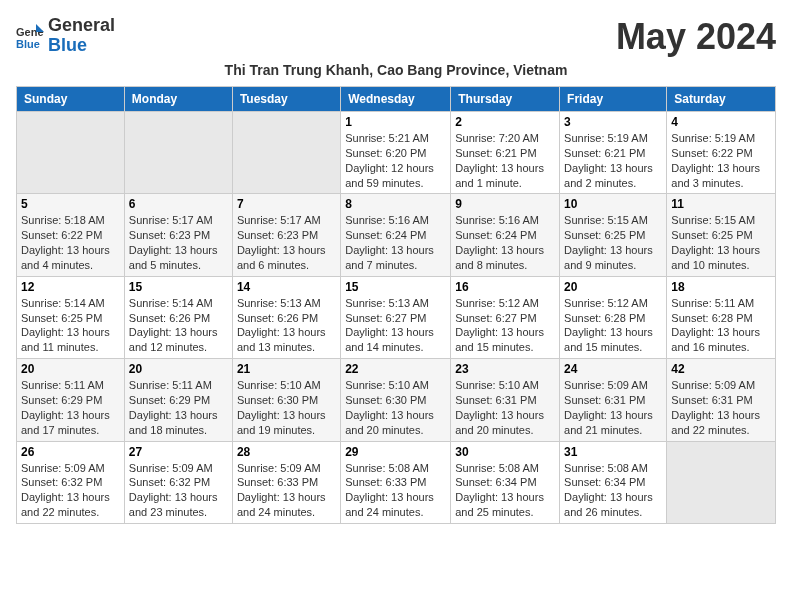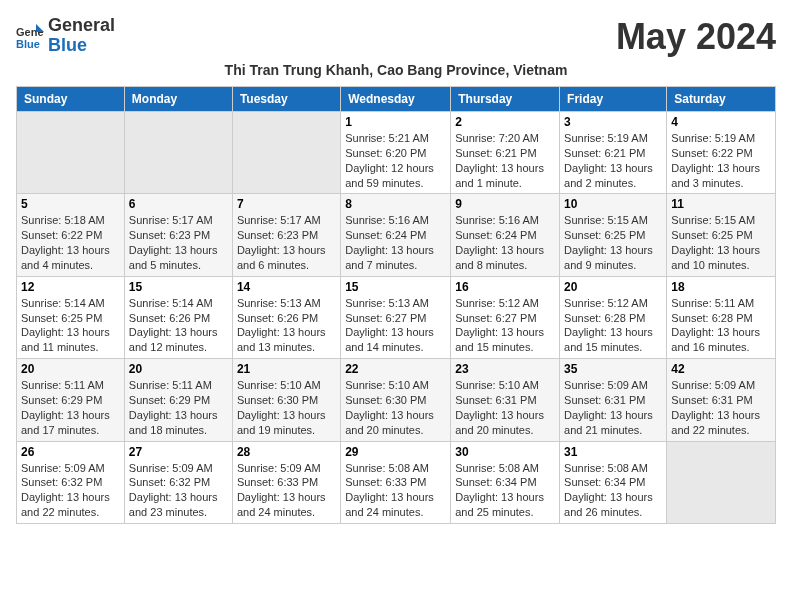--- a/index.html
+++ b/index.html
@@ -265,21 +265,21 @@
 Sunset: 6:30 PM
 Daylight: 13 hours and 20 minutes.</div>
         </td>
         <td>
           <span class="day-num">23</span>
           <div class="day-info" style="white-space: pre-line;">Sunrise: 5:10 AM
 Sunset: 6:31 PM
 Daylight: 13 hours and 20 minutes.</div>
         </td>
         <td>
-          <span class="day-num">35</span>
+          <span class="day-num">24</span>
           <div class="day-info" style="white-space: pre-line;">Sunrise: 5:09 AM
 Sunset: 6:31 PM
 Daylight: 13 hours and 21 minutes.</div>
         </td>
         <td>
           <span class="day-num">42</span>
           <div class="day-info" style="white-space: pre-line;">Sunrise: 5:09 AM
 Sunset: 6:31 PM
 Daylight: 13 hours and 22 minutes.</div>
         </td>

